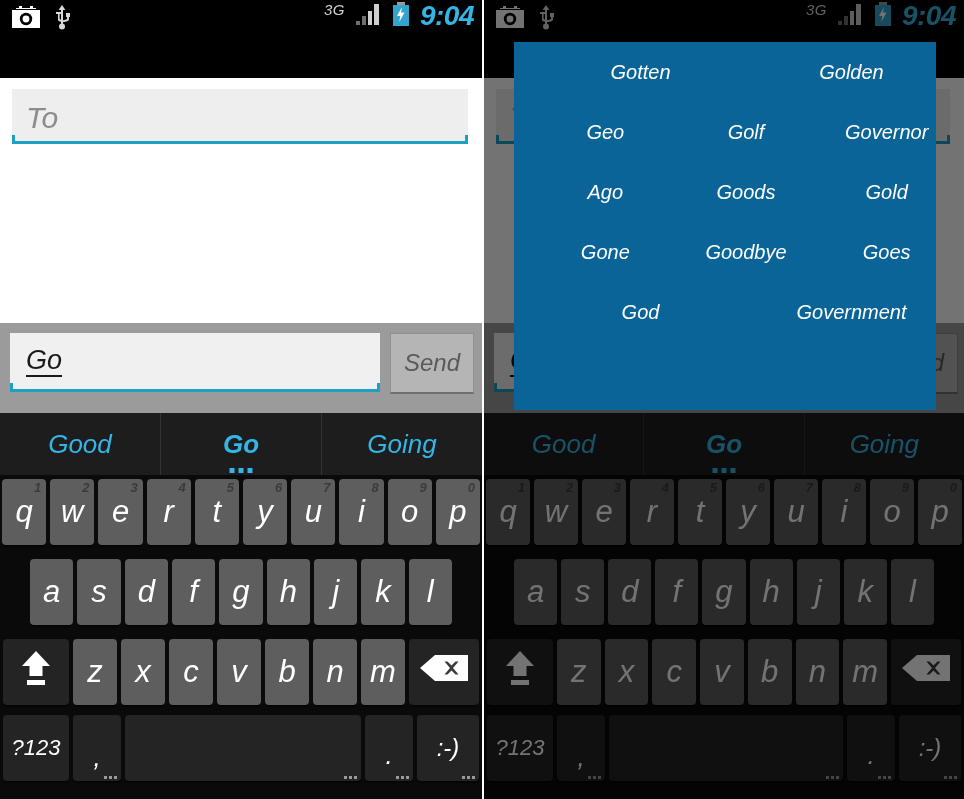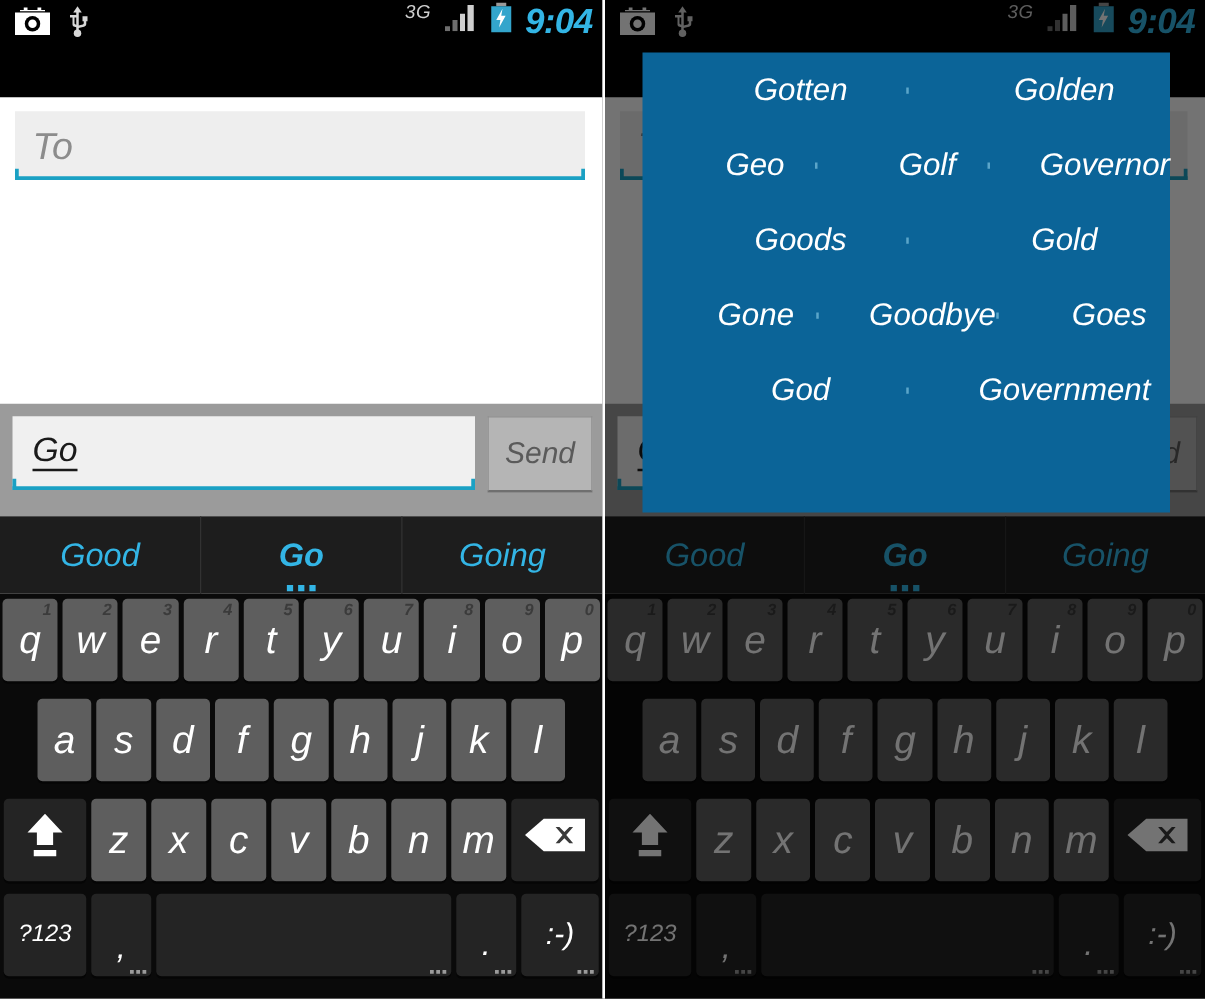--- a/index.html
+++ b/index.html
@@ -67,36 +67,36 @@
   .krow.r3{top:164px;height:66px;padding:0 3px;box-sizing:border-box;gap:4px;}
   .krow.r4{top:240px;height:66px;padding:0 3px;box-sizing:border-box;gap:4px;}
 
   .key{flex:1;background:#5e5e5e;border-radius:4px;position:relative;
        display:flex;align-items:center;justify-content:center;
        color:#fff;font-size:31px;box-shadow:0 2px 0 rgba(0,0,0,.45);}
   .key .alt{position:absolute;top:1px;right:5px;font-size:13px;color:#3b3b3b;font-weight:bold;}
   .key.fn{background:#242424;}
   .key.shift{flex:0 0 66px;}
   .key.del{flex:0 0 70px;}
-  .key.sym{flex:0 0 66px;font-size:19px;}
+  .key.sym{flex:0 0 66px;font-size:22px;}
   .key.comma{flex:0 0 48px;font-size:26px;align-items:flex-end;padding-bottom:8px;box-sizing:border-box;}
   .key.space{flex:1;}
   .key.period{flex:0 0 48px;font-size:26px;align-items:flex-end;padding-bottom:10px;box-sizing:border-box;}
   .key.smiley{flex:0 0 62px;font-size:24px;}
   .key .tri{position:absolute;right:4px;bottom:2px;display:flex;gap:2px;}
   .key .tri i{width:3px;height:3px;background:#9a9a9a;display:block;}
 
   
   .dim{position:absolute;left:0;top:0;width:100%;height:799px;background:rgba(0,0,0,.55);z-index:20;pointer-events:none;}
 
   
   .popup{position:absolute;left:30px;top:42px;width:422px;height:368px;background:#0b6498;z-index:30;}
   .prow{position:relative;width:100%;display:flex;align-items:center;height:60px;}
   .pcell{flex:1;display:flex;align-items:center;justify-content:center;
-         color:#fff;font-size:25px;position:relative;padding-left:42px;}
+         color:#fff;font-size:20px;position:relative;padding-left:42px;}
   .pcell + .pcell::before{content:"";position:absolute;left:0;top:12px;bottom:12px;width:2px;background:#5ba5c9;}
 </style>
 </head>
 <body>
 
 <div class="stage">
 
   <div class="panel left">
 
     <div class="statusbar">
@@ -562,20 +562,21 @@
       <div class="prow">
         <div class="pcell">Gotten</div>
         <div class="pcell">Golden</div>
       </div>
       <div class="prow">
         <div class="pcell">Geo</div>
         <div class="pcell">Golf</div>
         <div class="pcell">Governor</div>
       </div>
       <div class="prow">
+        <div class="pcell">Ago</div>
         <div class="pcell">Goods</div>
         <div class="pcell">Gold</div>
       </div>
       <div class="prow">
         <div class="pcell">Gone</div>
         <div class="pcell">Goodbye</div>
         <div class="pcell">Goes</div>
       </div>
       <div class="prow">
         <div class="pcell">God</div>

